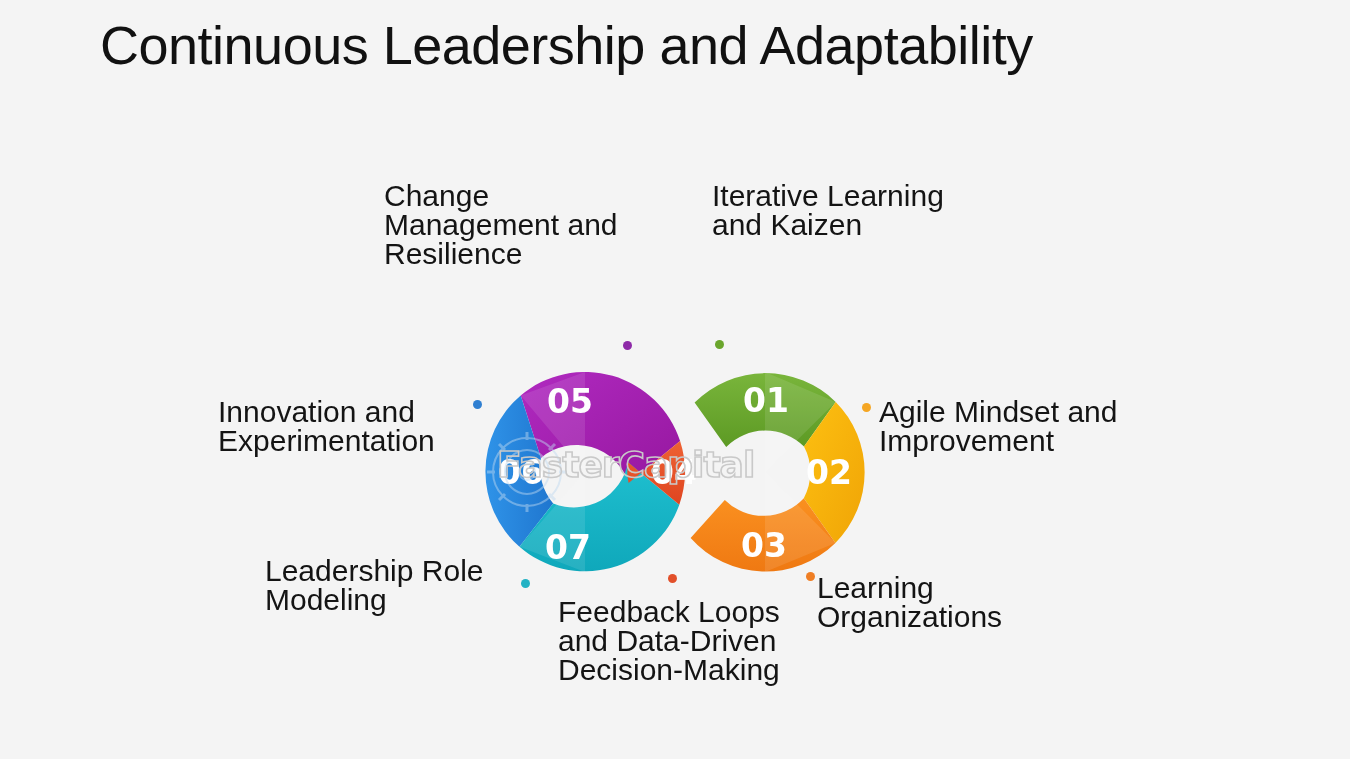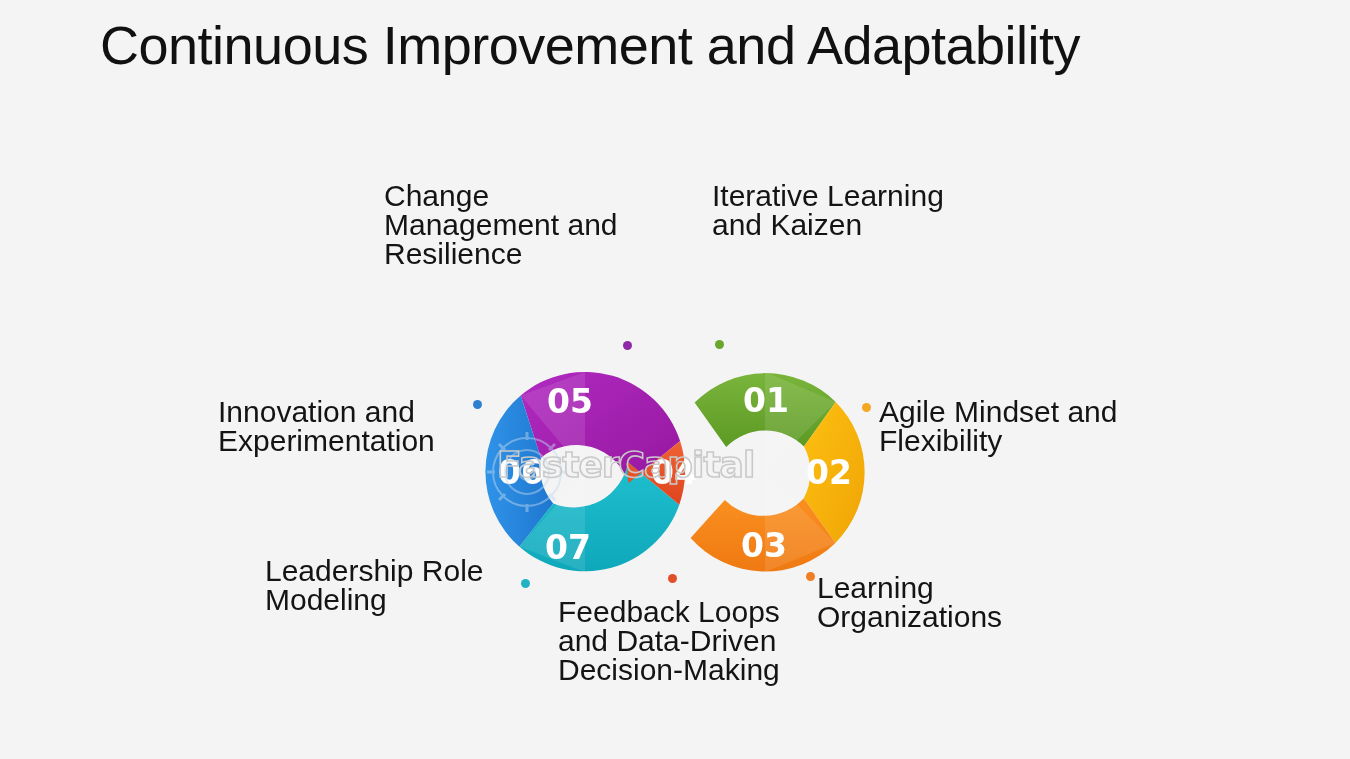--- a/index.html
+++ b/index.html
@@ -48,21 +48,21 @@
     letter-spacing:-1px;
     white-space:nowrap;
     font-family:"DejaVu Sans", sans-serif;
   }
 </style>
 </head>
 <body>
 
 <div id="slide">
 
-  <div class="title">Continuous Improvement and Adaptability</div>
+  <div class="title">Continuous Leadership and Adaptability</div>
 
   <div id="diagram">
     <svg width="1350" height="759" viewBox="0 0 1350 759">
       <defs>
 
         <linearGradient id="gGreen" x1="0" y1="0" x2="0" y2="1">
           <stop offset="0%" stop-color="#79b53b"></stop>
             <stop offset="100%" stop-color="#5d9a24"></stop>
         </linearGradient>
         <linearGradient id="gYellow" x1="0" y1="0" x2="1" y2="1">
@@ -174,21 +174,21 @@
 Management and
 Resilience</div>
 
   <div class="label" style="left:712px;top:181px;width:250px;white-space:pre-line;">Iterative Learning
 and Kaizen</div>
 
   <div class="label" style="left:218px;top:397px;width:240px;white-space:pre-line;">Innovation and
 Experimentation</div>
 
   <div class="label right" style="left:879px;top:397px;width:250px;white-space:pre-line;">Agile Mindset and
-Flexibility</div>
+Improvement</div>
 
   <div class="label" style="left:265px;top:556px;width:240px;white-space:pre-line;">Leadership Role
 Modeling</div>
 
   <div class="label" style="left:558px;top:597px;width:235px;white-space:pre-line;">Feedback Loops
 and Data-Driven
 Decision-Making</div>
 
   <div class="label right" style="left:817px;top:567px;width:200px;white-space:pre-line;margin-top:6px;">Learning
 Organizations</div>

